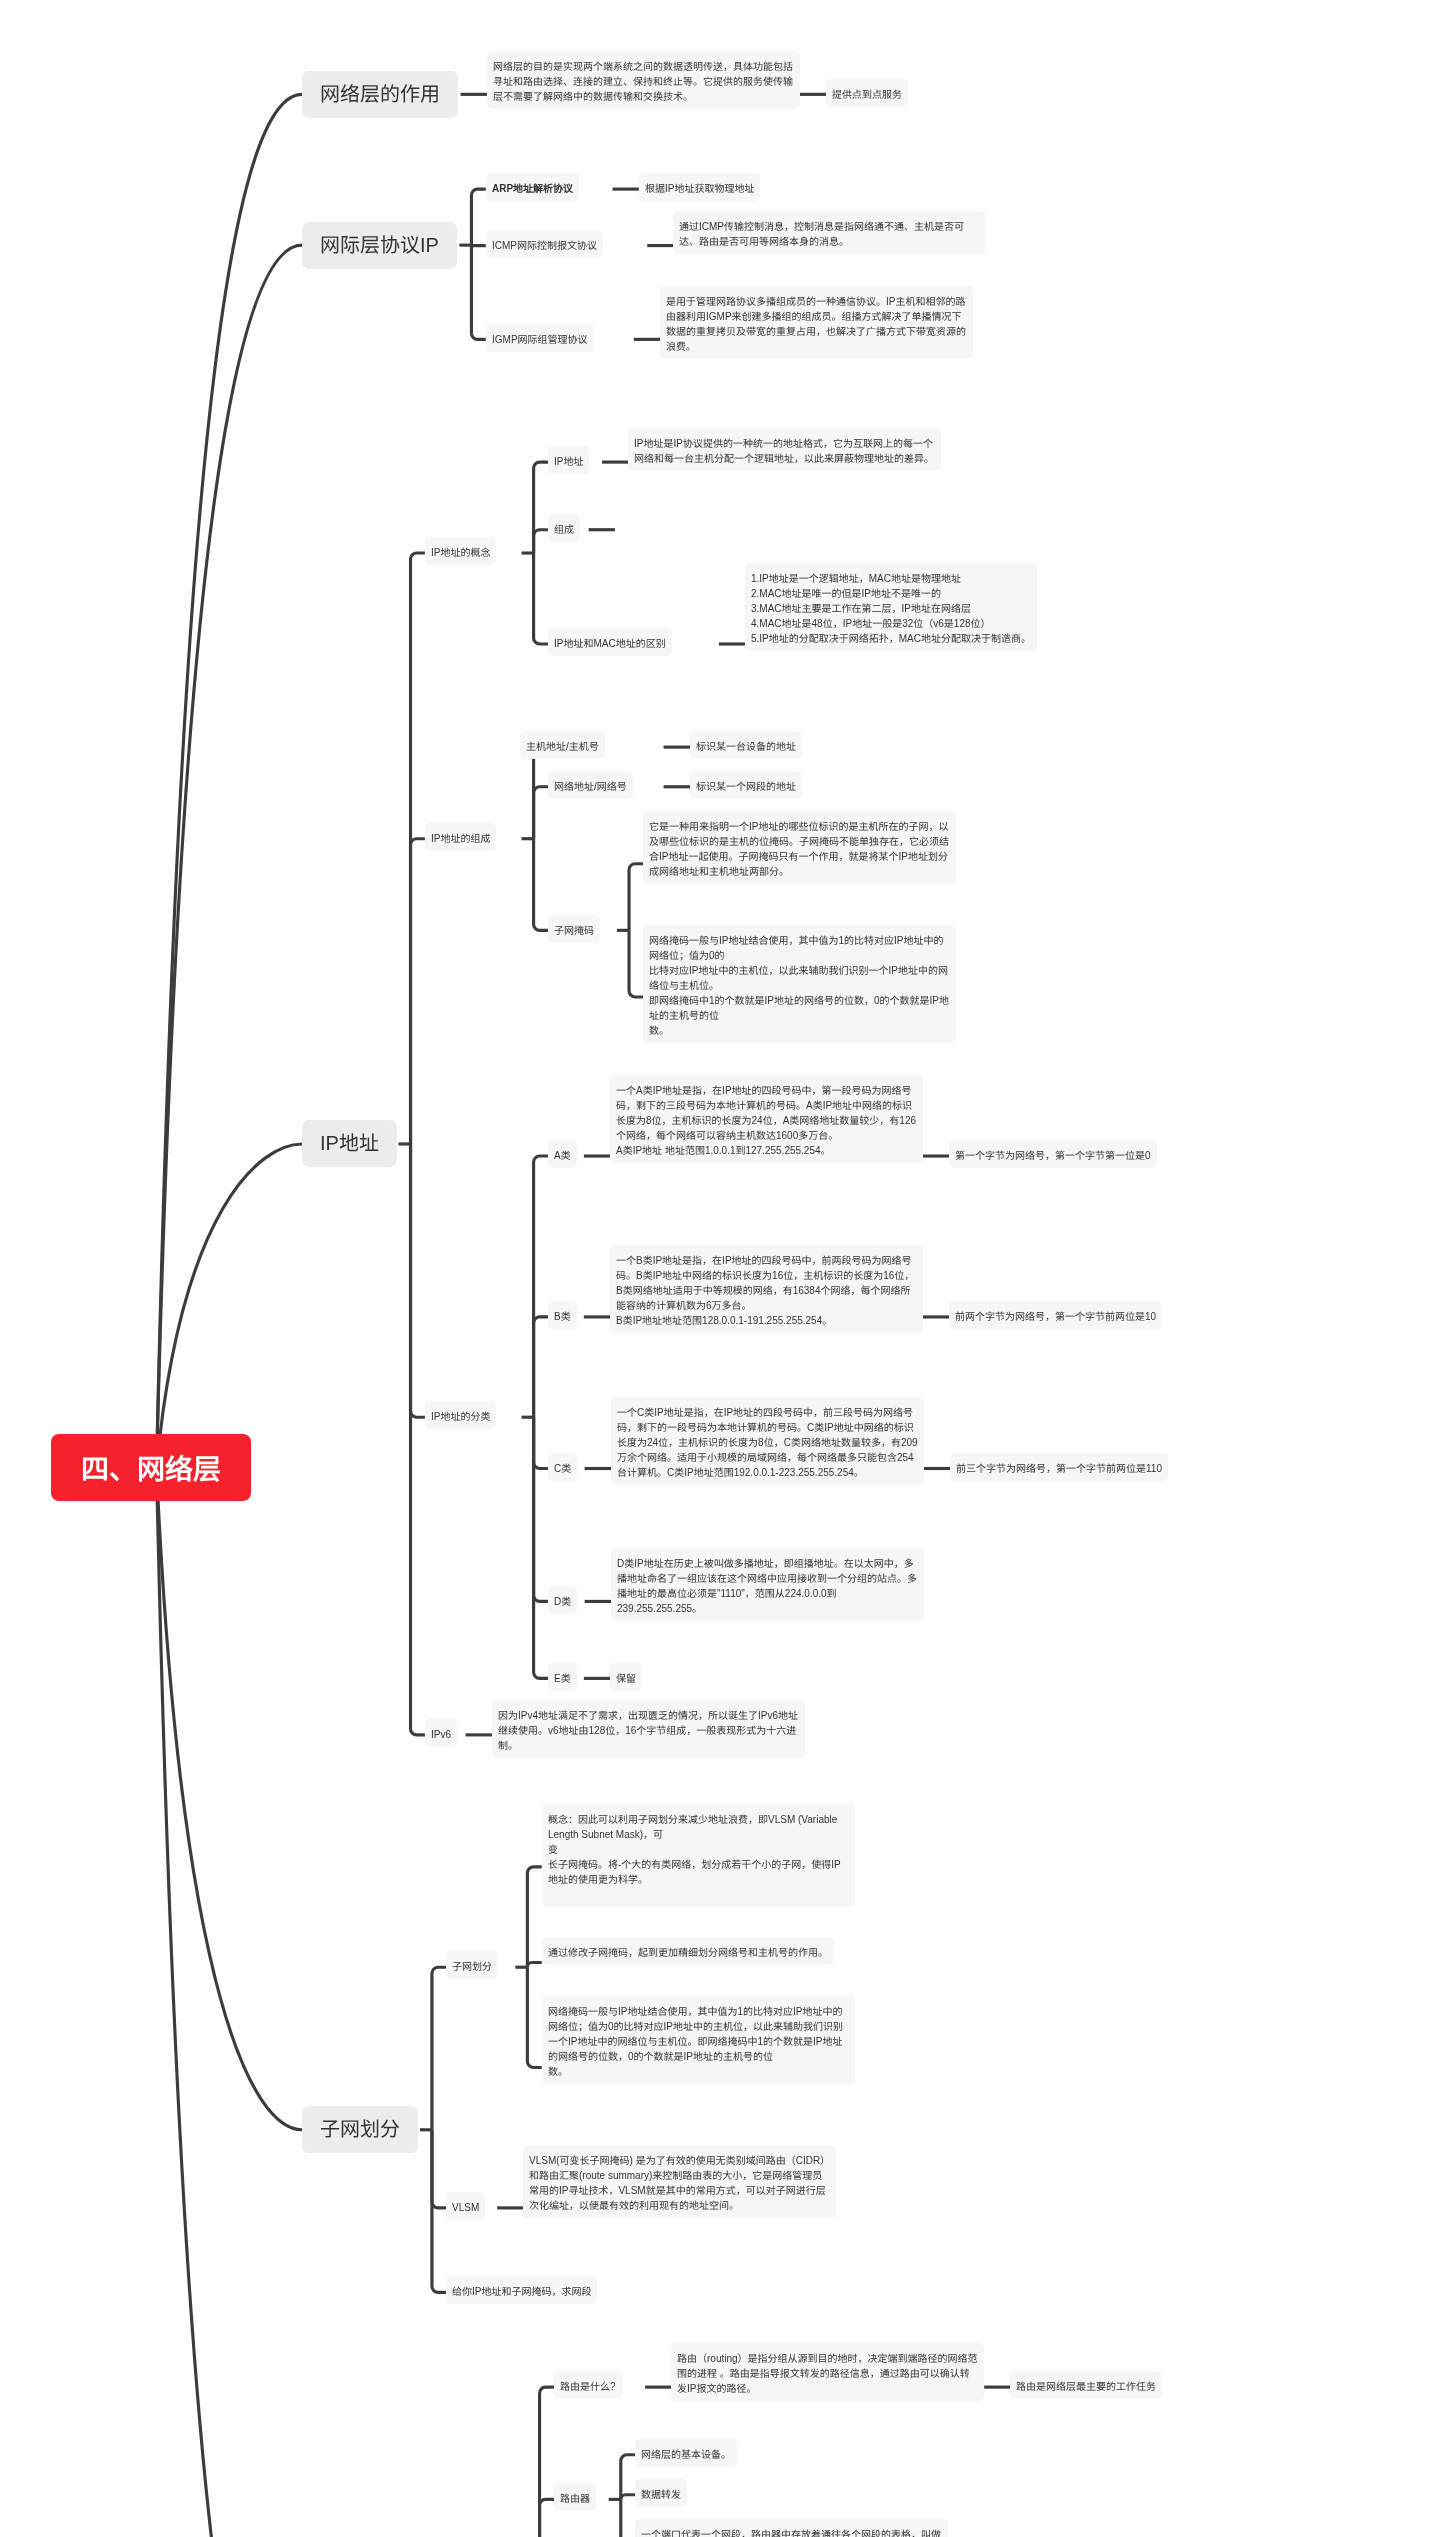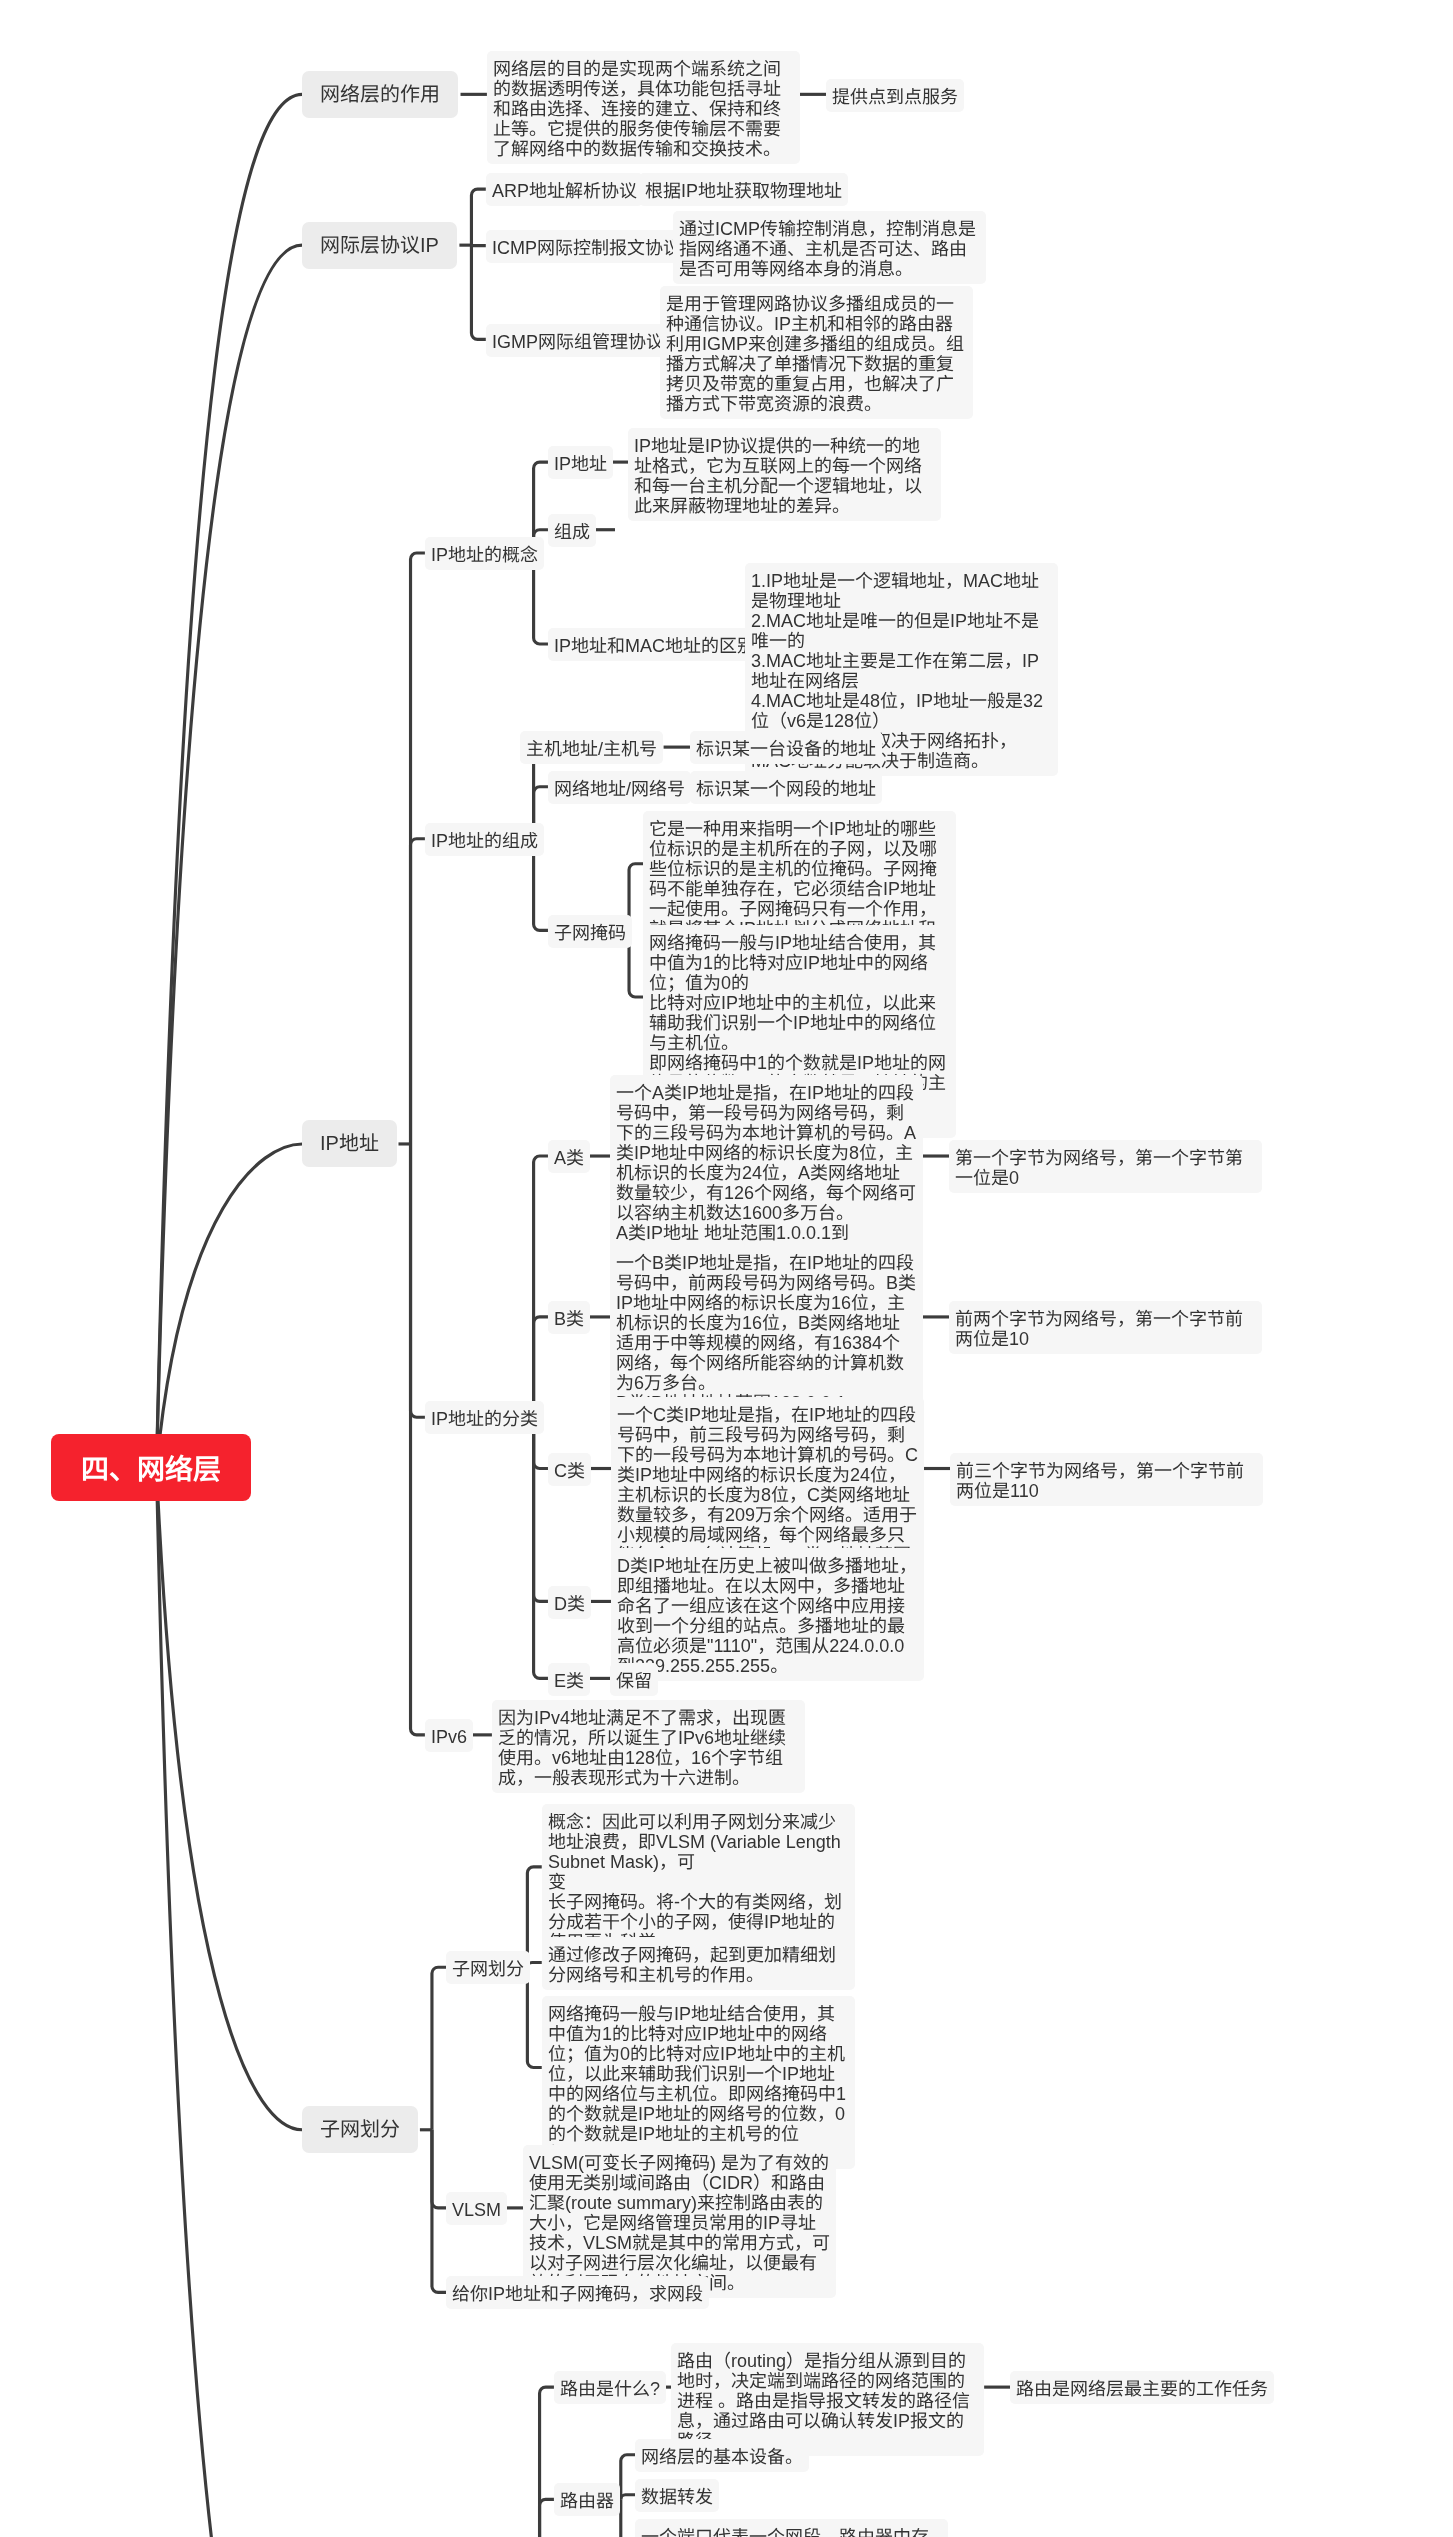--- a/index.html
+++ b/index.html
@@ -2,21 +2,21 @@
 <html lang="zh-CN" style="font-size:8px"><head>
 <meta charset="utf-8">
 <title>四、网络层</title>
 <style>
   html,body{margin:0;padding:0;background:#ffffff;}
   body{width:1454px;height:3687px;position:relative;overflow:hidden;
        font-family:"Liberation Sans",sans-serif;-webkit-font-smoothing:antialiased;}
   #canvas{position:absolute;left:0;top:0;width:1454px;height:3687px;}
   #links{position:absolute;left:0;top:0;width:1454px;height:3687px;}
   .node{position:absolute;box-sizing:border-box;border-radius:5px;will-change:transform;
-        background:#f6f6f6;color:#333333;font-size:18px;line-height:20px;
+        background:#f6f6f6;color:#333333;font-size:10px;line-height:15px;
         padding:7.8px 6px 4.8px;white-space:pre-wrap;word-break:normal;}
   .node.lvl1{font-size:20px;line-height:27px;padding:10px 18px;border-radius:7px;background:#ececec;}
   .node.branch{background:#f6f6f6;}
   .node.root{background:#f5222d;color:#ffffff;font-weight:bold;font-size:28px;line-height:36px;
              padding:18px 30px 13px;border-radius:8px;}
 </style>
 </head>
 <body>
 
 <div id="canvas">
@@ -132,21 +132,21 @@
       <path d="M2414.2,6671.52 L2466.2,6671.52" fill="none" stroke="#3c3c3c" stroke-width="6.2" stroke-linecap="butt" stroke-linejoin="round"></path>
       <path d="M1749.29,6824.05 L1801.29,6824.05" fill="none" stroke="#3c3c3c" stroke-width="6.2" stroke-linecap="butt" stroke-linejoin="round"></path>
       <path d="M2417.29,6824.05 L2469.29,6824.05" fill="none" stroke="#3c3c3c" stroke-width="6.2" stroke-linecap="butt" stroke-linejoin="round"></path>
       <path d="M1949.98,7050.08 L2001.98,7050.08" fill="none" stroke="#3c3c3c" stroke-width="6.2" stroke-linecap="butt" stroke-linejoin="round"></path>
     </svg>
 <div class="node root" style="left: 51px; top: 1434px;">四、网络层</div>
     <div class="node lvl1" style="left: 302px; top: 71px;">网络层的作用</div>
     <div class="node branch" style="max-width: 313px; left: 487px; top: 51px;">网络层的目的是实现两个端系统之间的数据透明传送，具体功能包括寻址和路由选择、连接的建立、保持和终止等。它提供的服务使传输层不需要了解网络中的数据传输和交换技术。</div>
     <div class="node" style="max-width: 313px; left: 826px; top: 79px;">提供点到点服务</div>
     <div class="node lvl1" style="left: 302px; top: 222px;">网际层协议IP</div>
-    <div class="node branch" style="max-width: 313px; left: 486px; top: 173px;">ARP地址解析协议</div>
+    <div class="node branch" style="max-width: 313px; left: 486px; top: 173px; font-weight: bold;">ARP地址解析协议</div>
     <div class="node" style="max-width: 313px; left: 639px; top: 173px;">根据IP地址获取物理地址</div>
     <div class="node branch" style="max-width: 313px; left: 486px; top: 230px;">ICMP网际控制报文协议</div>
     <div class="node" style="max-width: 313px; left: 673px; top: 211px;">通过ICMP传输控制消息，控制消息是指网络通不通、主机是否可达、路由是否可用等网络本身的消息。</div>
     <div class="node branch" style="max-width: 313px; left: 486px; top: 324px;">IGMP网际组管理协议</div>
     <div class="node" style="max-width: 313px; left: 660px; top: 286px;">是用于管理网路协议多播组成员的一种通信协议。IP主机和相邻的路由器利用IGMP来创建多播组的组成员。组播方式解决了单播情况下数据的重复拷贝及带宽的重复占用，也解决了广播方式下带宽资源的浪费。</div>
     <div class="node lvl1" style="left: 302px; top: 1120px;">IP地址</div>
     <div class="node branch" style="max-width: 313px; left: 425px; top: 537px;">IP地址的概念</div>
     <div class="node branch" style="max-width: 313px; left: 548px; top: 446px;">IP地址</div>
     <div class="node" style="max-width: 313px; left: 628px; top: 428px;">IP地址是IP协议提供的一种统一的地址格式，它为互联网上的每一个网络和每一台主机分配一个逻辑地址，以此来屏蔽物理地址的差异。</div>
     <div class="node branch" style="max-width: 313px; left: 548px; top: 514px;">组成</div>

